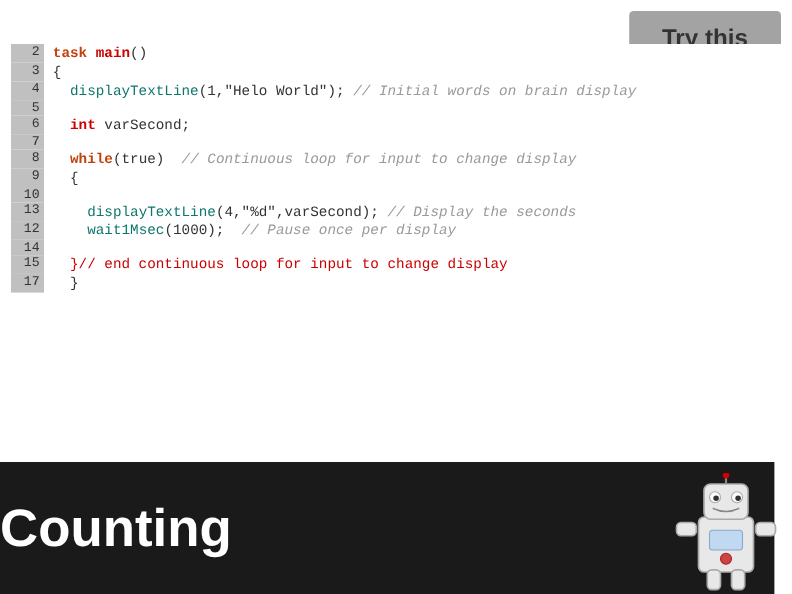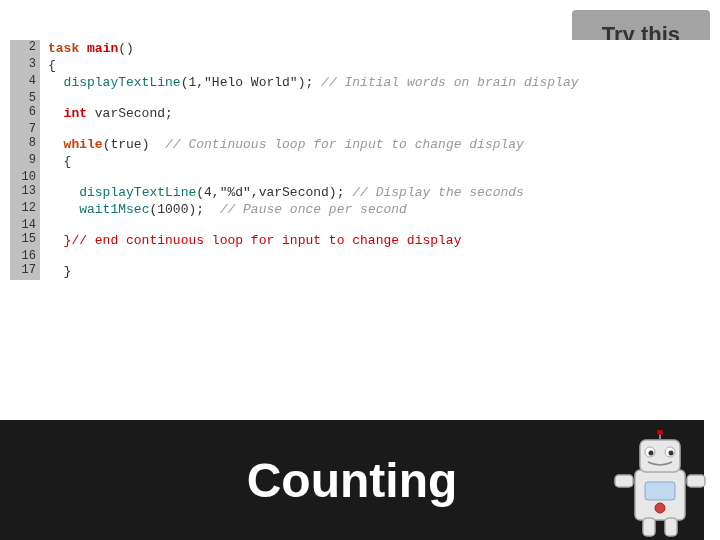--- a/index.html
+++ b/index.html
@@ -74,21 +74,21 @@
     
     #bottom-bar {
       position: absolute;
       bottom: 0;
       left: 0;
       right: 16px;
       height: 120px;
       background: #1a1a1a;
       display: flex;
       align-items: center;
-      justify-content: center;
+      justify-content: flex-start;
     }
 
     #counting-label {
       color: #ffffff;
       font-size: 48px;
       font-weight: bold;
       font-family: Arial, sans-serif;
     }
 
     
@@ -145,33 +145,29 @@
       <tr>
         <td class="line-num">10</td>
         <td class="line-code"></td>
       </tr>
       <tr>
         <td class="line-num">13</td>
         <td class="line-code">    <span class="fn-call">displayTextLine</span>(4,"%d",varSecond); <span class="comment">// Display the seconds</span></td>
       </tr>
       <tr>
         <td class="line-num">12</td>
-        <td class="line-code">    <span class="fn-call">wait1Msec</span>(1000);  <span class="comment">// Pause once per second</span></td>
+        <td class="line-code">    <span class="fn-call">wait1Msec</span>(1000);  <span class="comment">// Pause once per display</span></td>
       </tr>
       <tr>
         <td class="line-num">14</td>
         <td class="line-code"></td>
       </tr>
       <tr>
         <td class="line-num">15</td>
         <td class="line-code">  <span class="end-comment">}// end continuous loop for input to change display</span></td>
-      </tr>
-      <tr>
-        <td class="line-num">16</td>
-        <td class="line-code"></td>
       </tr>
       <tr>
         <td class="line-num">17</td>
         <td class="line-code">  <span class="brace">}</span></td>
       </tr>
     </tbody>
   </table>
 </div>
 
 <div id="bottom-bar">

